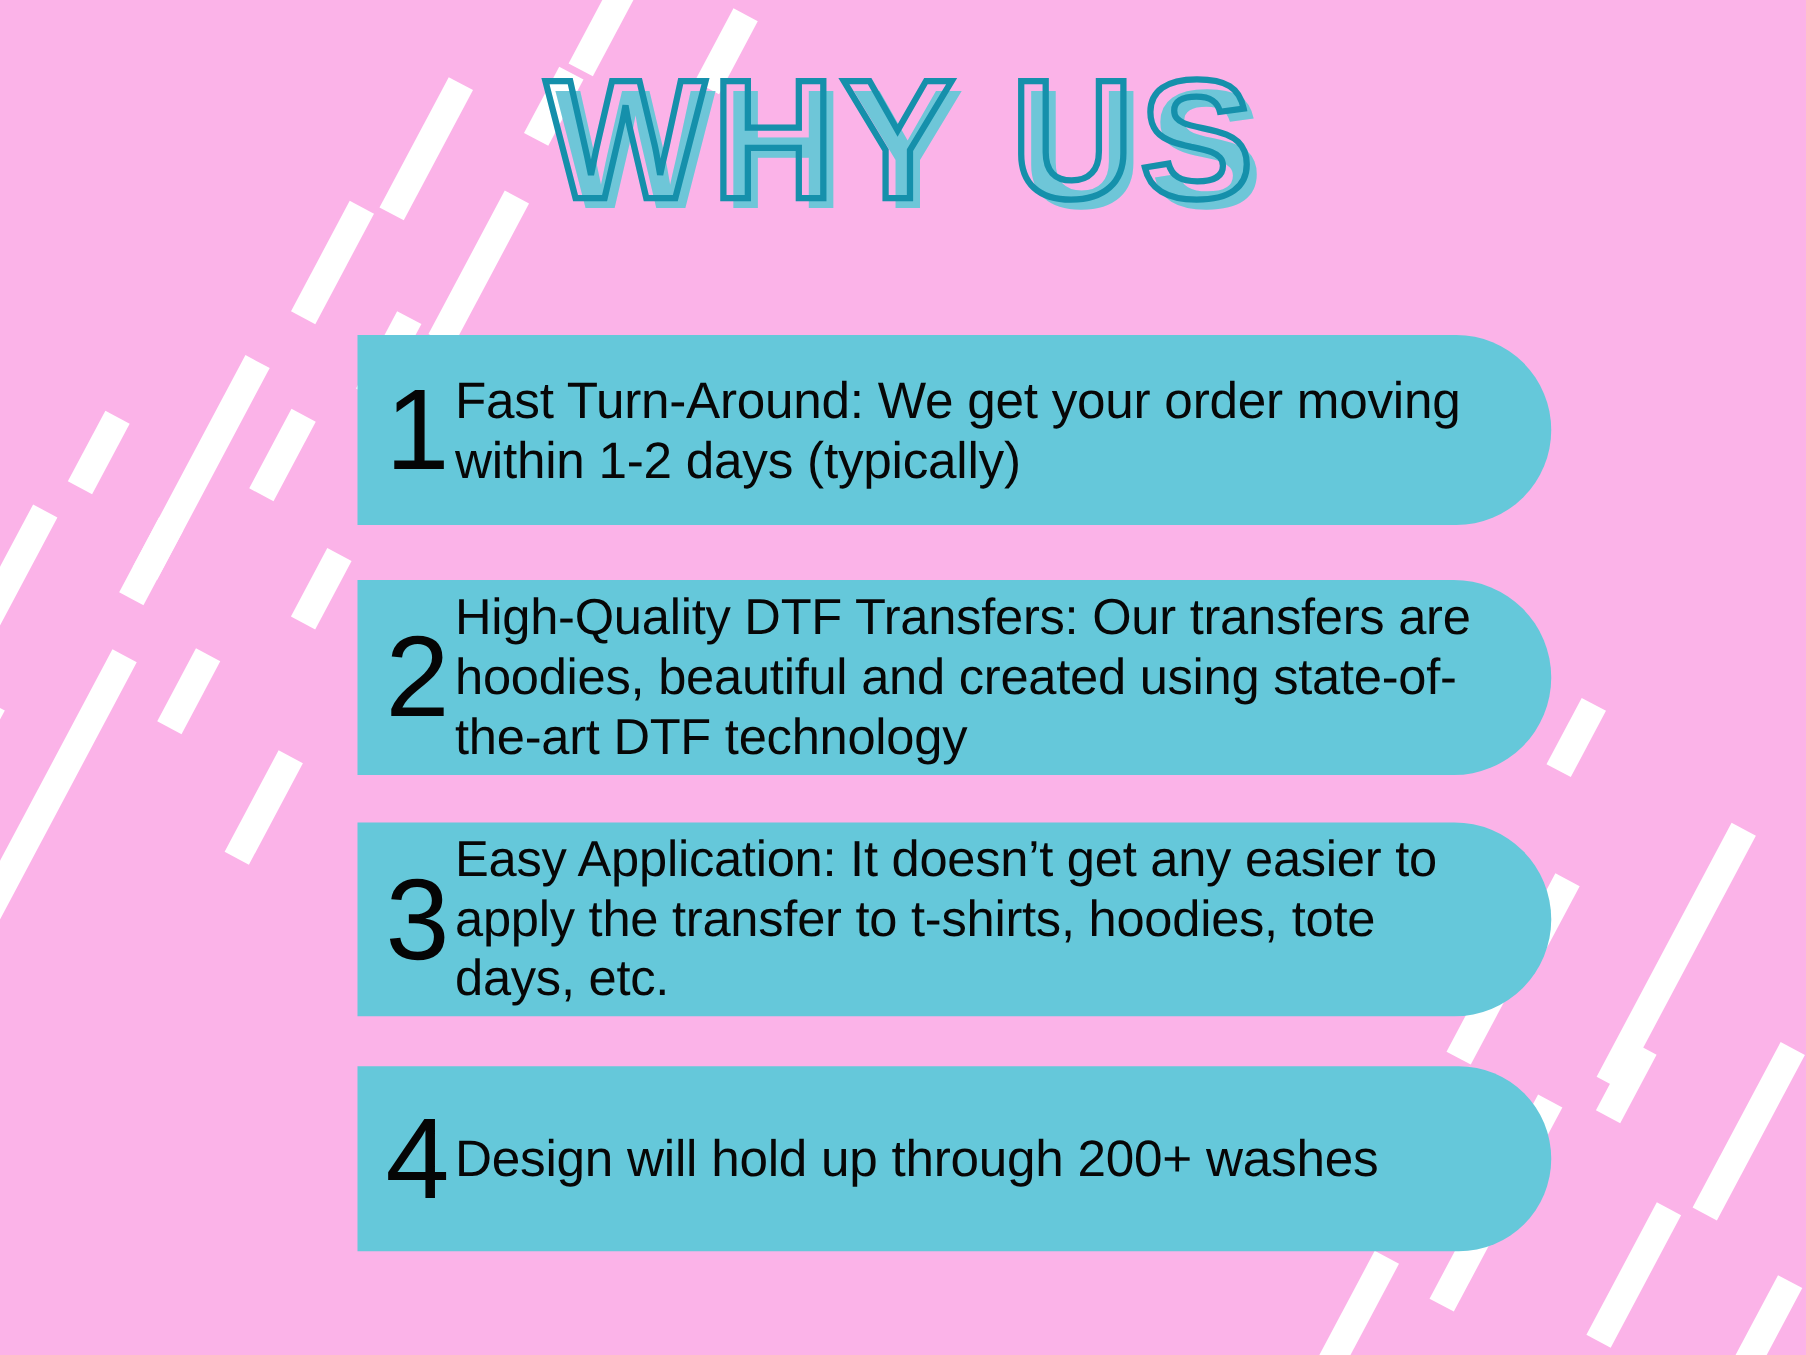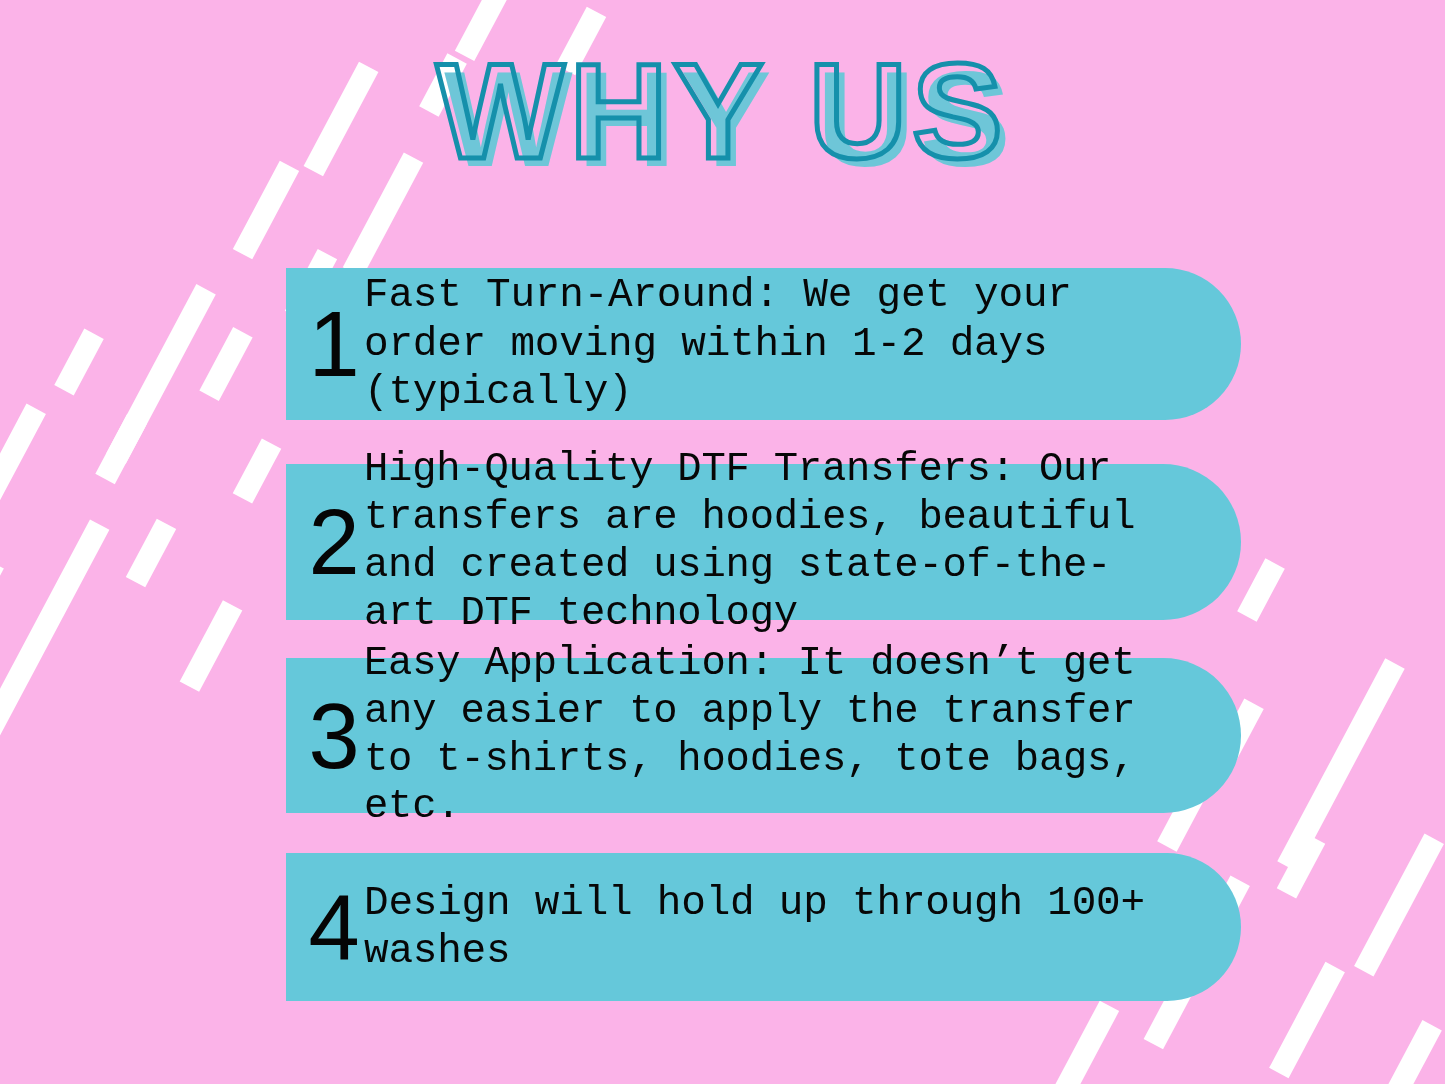--- a/index.html
+++ b/index.html
@@ -87,21 +87,21 @@
     color: #050505;
     font-family: "Liberation Sans", sans-serif;
     padding-left: 18px;
     box-sizing: border-box;
   }
   .row-text {
     flex: 1 1 auto;
     color: #070707;
     font-size: 40.5px;
     line-height: 1.18;
-    font-family: Liberation Mono, monospace;
+    font-family: Liberation Sans, sans-serif;
     letter-spacing: -0.2px;
     padding-right: 60px;
   }
 
   
   #row-1 { height: 152px; width: 955px; border-radius: 0 76px 76px 0; margin-bottom: 44px; }
   #row-2 { height: 156px; width: 955px; border-radius: 0 78px 78px 0; margin-bottom: 38px; }
   #row-3 { height: 155px; width: 955px; border-radius: 0 78px 78px 0; margin-bottom: 40px; }
   #row-4 { height: 148px; width: 955px; border-radius: 0 74px 74px 0; margin-bottom: 0; }
 
@@ -170,22 +170,22 @@
       <div class="row-text">Fast Turn-Around: We get your order moving within 1-2 days (typically)</div>
     </div>
 
     <div class="row" id="row-2">
       <div class="row-num">2</div>
       <div class="row-text">High-Quality DTF Transfers: Our transfers are hoodies, beautiful and created using state-of-the-art DTF technology</div>
     </div>
 
     <div class="row" id="row-3">
       <div class="row-num">3</div>
-      <div class="row-text">Easy Application: It doesn’t get any easier to apply the transfer to t-shirts, hoodies, tote bags, etc.</div>
+      <div class="row-text">Easy Application: It doesn’t get any easier to apply the transfer to t-shirts, hoodies, tote days, etc.</div>
     </div>
 
     <div class="row" id="row-4">
       <div class="row-num">4</div>
-      <div class="row-text">Design will hold up through 100+ washes</div>
+      <div class="row-text">Design will hold up through 200+ washes</div>
     </div>
 
   </div>
 </div>
 
 </body></html>

